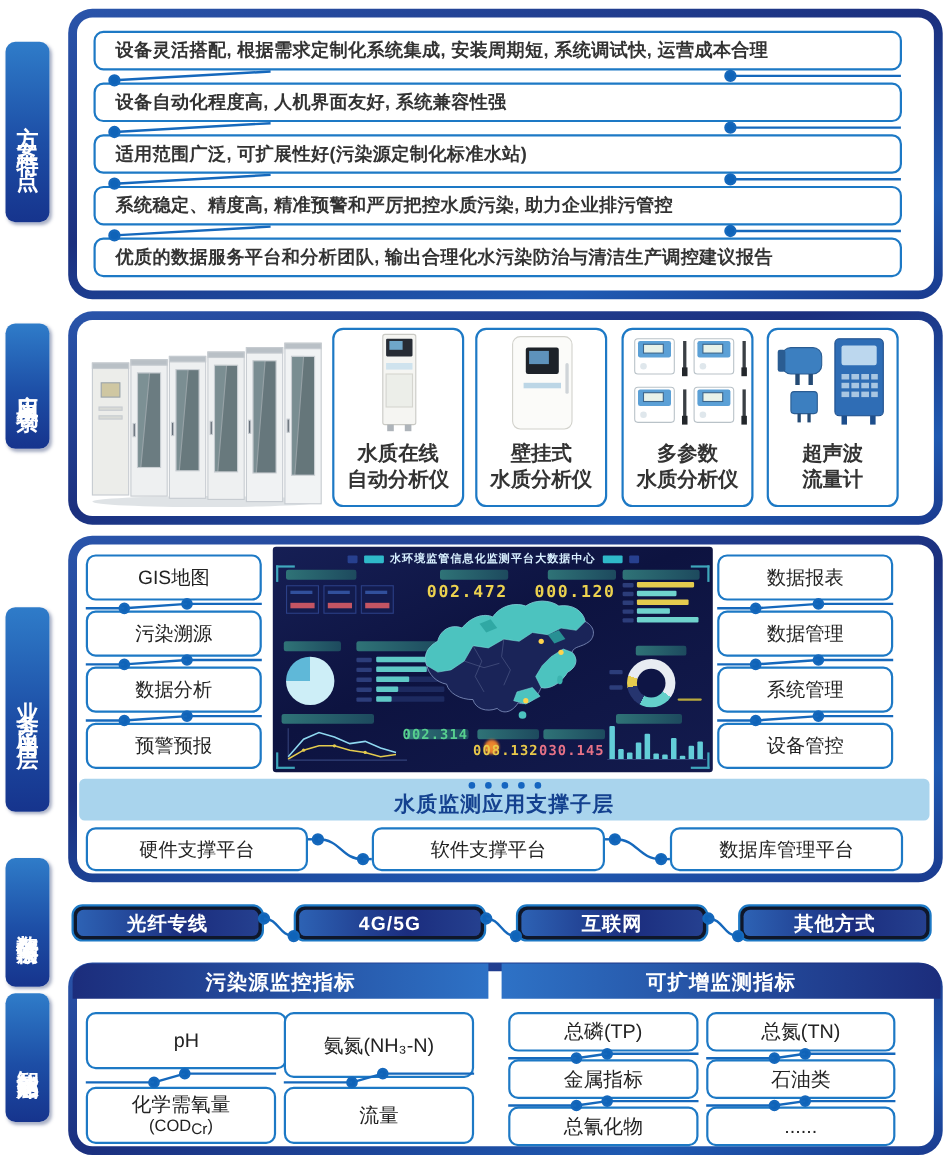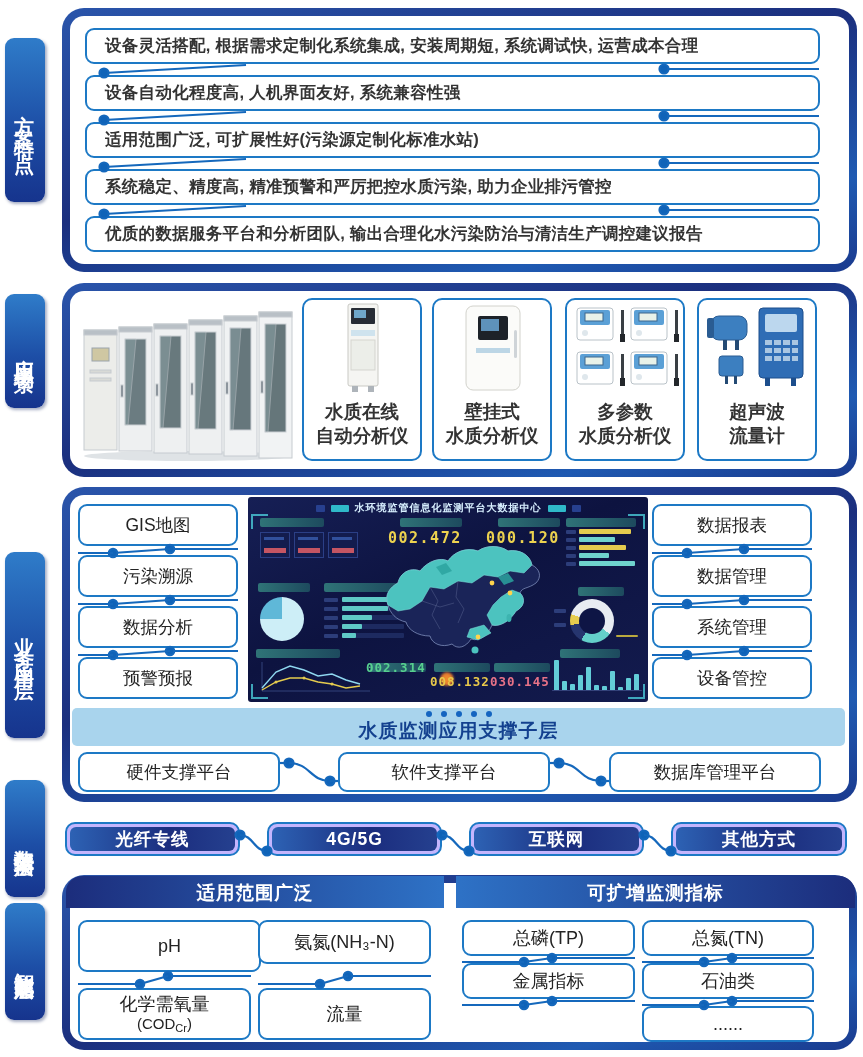--- a/index.html
+++ b/index.html
@@ -46,21 +46,21 @@
 
   
   .supbar{position:absolute;left:72px;top:708px;width:773px;height:38px;background:#a9d4ed;
     border-radius:5px;z-index:20;display:flex;flex-direction:column;align-items:center;justify-content:center;}
   .supdots{display:flex;gap:9px;margin-bottom:1px;}
   .supdots i{width:6px;height:6px;border-radius:50%;background:#1565c0;}
   .suptext{font-size:19px;font-weight:bold;color:#14418f;letter-spacing:1px;}
 
   
   .pillframe{position:absolute;top:822px;height:34px;border:2px solid #1d79c5;border-radius:10px;
-    background:#c4b5fd;box-sizing:border-box;z-index:20;}
+    background:#0f172a;box-sizing:border-box;z-index:20;}
   .pill{position:absolute;inset:3px;border-radius:6px;color:#fff;font-weight:bold;font-size:17.5px;
     display:flex;align-items:center;justify-content:center;letter-spacing:1px;
     background:linear-gradient(90deg,#2d62b4 0%,#1b2d7e 60%,#25408f 100%);}
 
   
   .phead{position:absolute;top:876px;height:32px;color:#fff;font-weight:bold;font-size:18.5px;
     display:flex;align-items:center;justify-content:center;z-index:20;letter-spacing:1px;}
   .phead.left{left:66px;width:378px;border-top-left-radius:16px;
     background:linear-gradient(90deg,#1c2d7c 0%,#2e72c6 100%);}
   .phead.right{left:456px;width:399px;border-top-right-radius:16px;
@@ -94,21 +94,21 @@
   .vbar{position:absolute;width:5px;background:#63cdd8;border-radius:1px 1px 0 0;bottom:12px;}
   .glow{position:absolute;width:14px;height:14px;border-radius:50%;
     background:radial-gradient(#f0922e,#e67a2e 55%,rgba(230,122,46,0));filter:blur(1px);}
   .bracket{position:absolute;width:15px;height:13px;opacity:.75;}
   .bracket.tl{left:3px;top:17px;border-left:2px solid #4fd7e3;border-top:2px solid #4fd7e3;}
   .bracket.tr{right:3px;top:17px;border-right:2px solid #4fd7e3;border-top:2px solid #4fd7e3;}
   .bracket.bl{left:3px;bottom:3px;border-left:2px solid #4fd7e3;border-bottom:2px solid #4fd7e3;}
   .bracket.br{right:3px;bottom:3px;border-right:2px solid #4fd7e3;border-bottom:2px solid #4fd7e3;}
 
   .conn{position:absolute;left:0;top:0;width:863px;height:1057px;z-index:30;pointer-events:none;}
-  .cod-sub{font-size:11px;vertical-align:-3px;}
+  .cod-sub{font-size:14px;vertical-align:-3px;}
   .cod-l2{font-size:15px;font-weight:500;}
 </style>
 </head>
 <body>
 
 <div class="page">
 
   <div class="vlabel vl1">方案特点</div>
   <div class="vlabel vl2">应用场景</div>
   <div class="vlabel vl3">业务应用层</div>
@@ -445,35 +445,36 @@
   <div class="pillframe" style="left:267px;width:175px">
       <div class="pill">4G/5G</div>
     </div>
   <div class="pillframe" style="left:469px;width:175px">
       <div class="pill">互联网</div>
     </div>
   <div class="pillframe" style="left:671px;width:176px">
       <div class="pill">其他方式</div>
     </div>
 
-  <div class="phead left">适用范围广泛</div>
+  <div class="phead left">污染源监控指标</div>
   <div class="phead right">可扩增监测指标</div>
 
   <div class="wbox ind" style="left:78px;top:920px;width:183px;height:52px">pH</div>
-  <div class="wbox ind" style="left:258px;top:920px;width:173px;height:44px">氨氮(NH₃-N)</div>
+  <div class="wbox ind" style="left:258px;top:920px;width:173px;height:60px">氨氮(NH₃-N)</div>
   <div class="wbox ind" style="left:78px;top:988px;width:173px;height:52px;flex-direction:column">
     <span>化学需氧量</span>
     <span class="cod-l2"><span>(COD</span><span class="cod-sub">Cr</span><span>)</span></span>
   </div>
   <div class="wbox ind" style="left:258px;top:988px;width:173px;height:52px">流量</div>
 
   <div class="wbox ind" style="left:462px;top:920px;width:173px;height:36px">总磷(TP)</div>
   <div class="wbox ind" style="left:642px;top:920px;width:172px;height:36px">总氮(TN)</div>
   <div class="wbox ind" style="left:462px;top:963px;width:173px;height:36px">金属指标</div>
   <div class="wbox ind" style="left:642px;top:963px;width:172px;height:36px">石油类</div>
+  <div class="wbox ind" style="left:462px;top:1006px;width:173px;height:36px">总氰化物</div>
   <div class="wbox ind" style="left:642px;top:1006px;width:172px;height:36px">......</div>
 
   <svg class="conn">
     <g stroke="#1568bc" stroke-width="2.2" fill="#0f63b8">
 
       <line x1="663" y1="69" x2="819" y2="69"></line>
         <circle cx="664" cy="69" r="4.5"></circle>
       <line x1="104" y1="73" x2="246" y2="65"></line>
         <circle cx="104" cy="73" r="4.5"></circle>
       <line x1="663" y1="116" x2="819" y2="116"></line>

